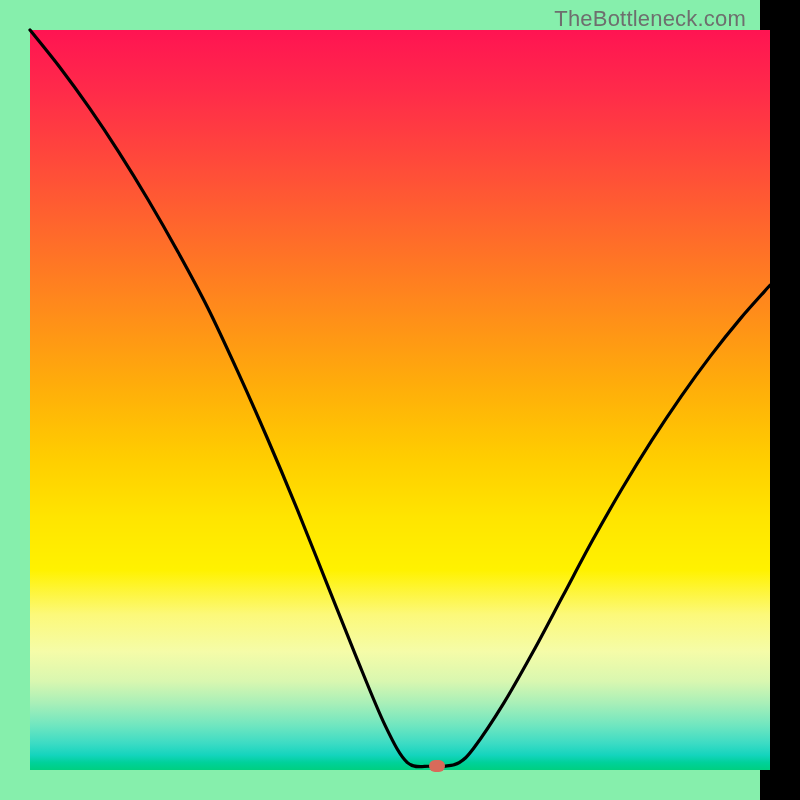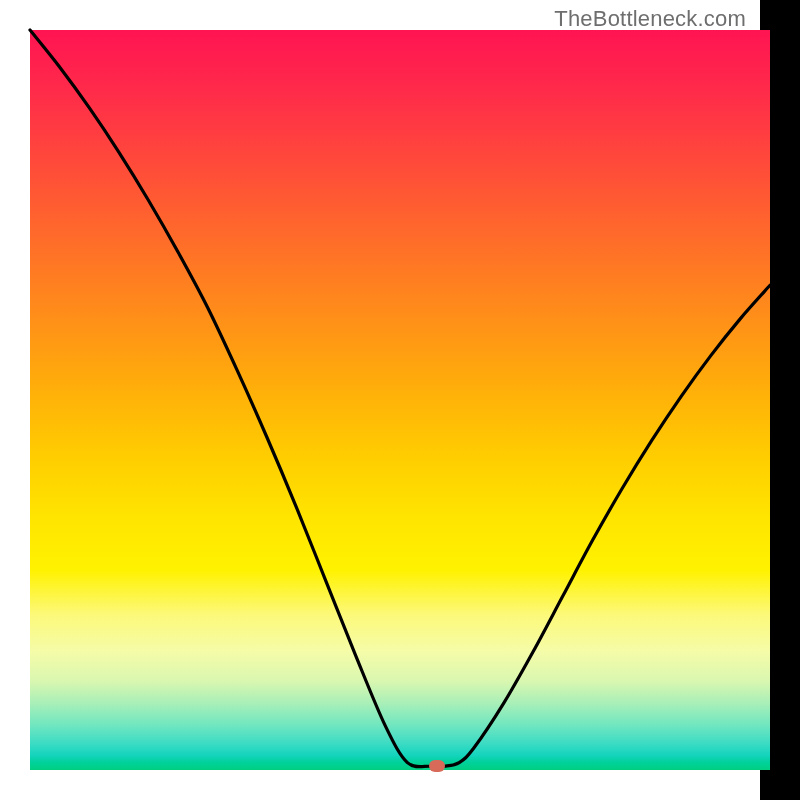--- a/index.html
+++ b/index.html
@@ -1,21 +1,21 @@
 <!DOCTYPE html>
 <html><head>
 <meta charset="utf-8">
 <style>
   * { margin: 0; padding: 0; box-sizing: border-box; }
   html, body { width: 800px; height: 800px; overflow: hidden; background: #000; }
   .chart-container {
     position: relative;
     width: 760px;
     height: 800px;
-    background: #ffffff;
+    background: #86efac;
   }
   .plot-area {
     position: absolute;
     left: 30px;
     top: 30px;
     width: 740px;
     height: 740px;
     background: linear-gradient(to bottom,
       #ff1452 0%,
       #ff2a4a 8%,

